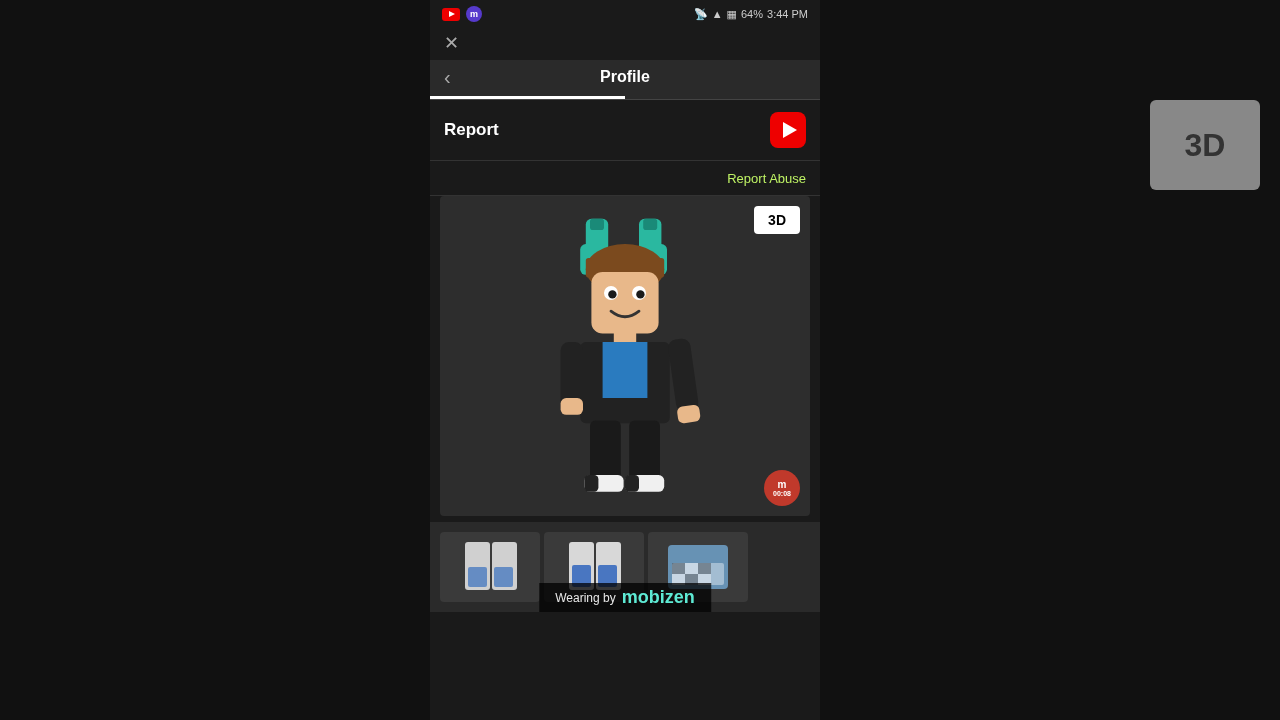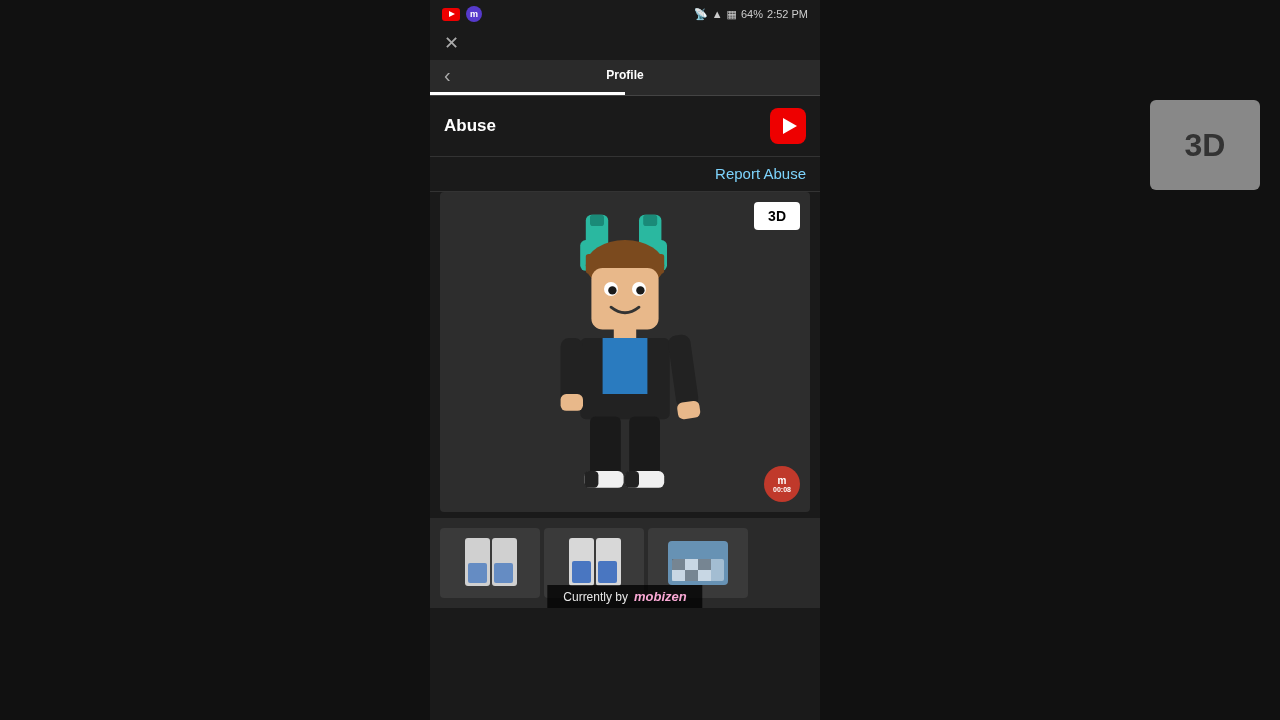--- a/index.html
+++ b/index.html
@@ -92,21 +92,21 @@
     }
     .back-btn {
       position: absolute;
       left: 14px;
       color: #aaa;
       font-size: 20px;
       cursor: pointer;
     }
     .profile-title {
       color: #fff;
-      font-size: 12px;
+      font-size: 16px;
       font-weight: 600;
       text-align: center;
     }
     .profile-tab-bar {
       display: flex;
     }
     .profile-tab-indicator {
       height: 3px;
       background: #fff;
       width: 50%;
@@ -157,22 +157,22 @@
       margin-left: 3px;
     }
 
     
     .report-row {
       padding: 8px 14px;
       text-align: right;
       border-bottom: 1px solid #333;
     }
     .report-link {
-      color: #7dd3fc;
-      font-size: 15px;
+      color: #bef264;
+      font-size: 13px;
       cursor: pointer;
     }
 
     
     .section-title {
       padding: 12px 14px 6px;
       color: #fff;
       font-size: 17px;
       font-weight: 600;
     }
@@ -272,23 +272,22 @@
       white-space: nowrap;
       display: flex;
       align-items: center;
       gap: 6px;
     }
     .recorded-text {
       opacity: 0.9;
     }
     .mobizen-logo {
       font-weight: 900;
-      font-style: italic;
-      font-size: 13px;
-      color: #f9a8d4;
+      font-size: 18px;
+      color: #5eead4;
     }
 
     
     .panel-3d-btn {
       background: #888;
       color: #333;
       width: 110px;
       height: 90px;
       display: flex;
       align-items: center;
@@ -339,21 +338,21 @@
             <polygon points="3,1 9,4 3,7" fill="white"></polygon>
           </svg>
       </span>
       <span class="mast-icon-sm">m</span>
     </div>
     <div class="status-right">
       <span>📡</span>
       <span>▲</span>
       <span>▦</span>
       <span>64%</span>
-      <span>2:52 PM</span>
+      <span>3:44 PM</span>
     </div>
   </div>
 
   <div class="top-bar">
     <span class="close-x">✕</span>
   </div>
 
   <div class="profile-header">
     <div class="profile-title-row">
       <span class="back-btn">‹</span>
@@ -361,21 +360,21 @@
     </div>
     <div class="profile-tab-bar">
       <div class="profile-tab-indicator"></div>
       <div class="profile-tab-filler"></div>
     </div>
   </div>
 
   <div class="content-area">
 
     <div class="about-section">
-      <span class="about-label">Abuse</span>
+      <span class="about-label">Report</span>
       <div class="youtube-btn">
         <div class="youtube-play"></div>
       </div>
     </div>
 
     <div class="report-row">
       <span class="report-link">Report Abuse</span>
     </div>
 
 
@@ -467,21 +466,21 @@
             <rect x="27" y="26" width="13" height="11" fill="#fff" opacity="0.4"></rect>
             <rect x="40" y="26" width="13" height="11" fill="#333" opacity="0.4"></rect>
             <rect x="14" y="37" width="13" height="11" fill="#fff" opacity="0.4"></rect>
             <rect x="27" y="37" width="13" height="11" fill="#333" opacity="0.4"></rect>
             <rect x="40" y="37" width="13" height="11" fill="#fff" opacity="0.4"></rect>
           </svg>
         </div>
       </div>
 
       <div class="recorded-banner">
-        <span class="recorded-text">Currently by</span>
+        <span class="recorded-text">Wearing by</span>
         <span class="mobizen-logo">mobizen</span>
       </div>
     </div>
   </div>
 </div>
 
 <div class="right-panel">
   <div class="panel-3d-btn">3D</div>
 </div>
 

